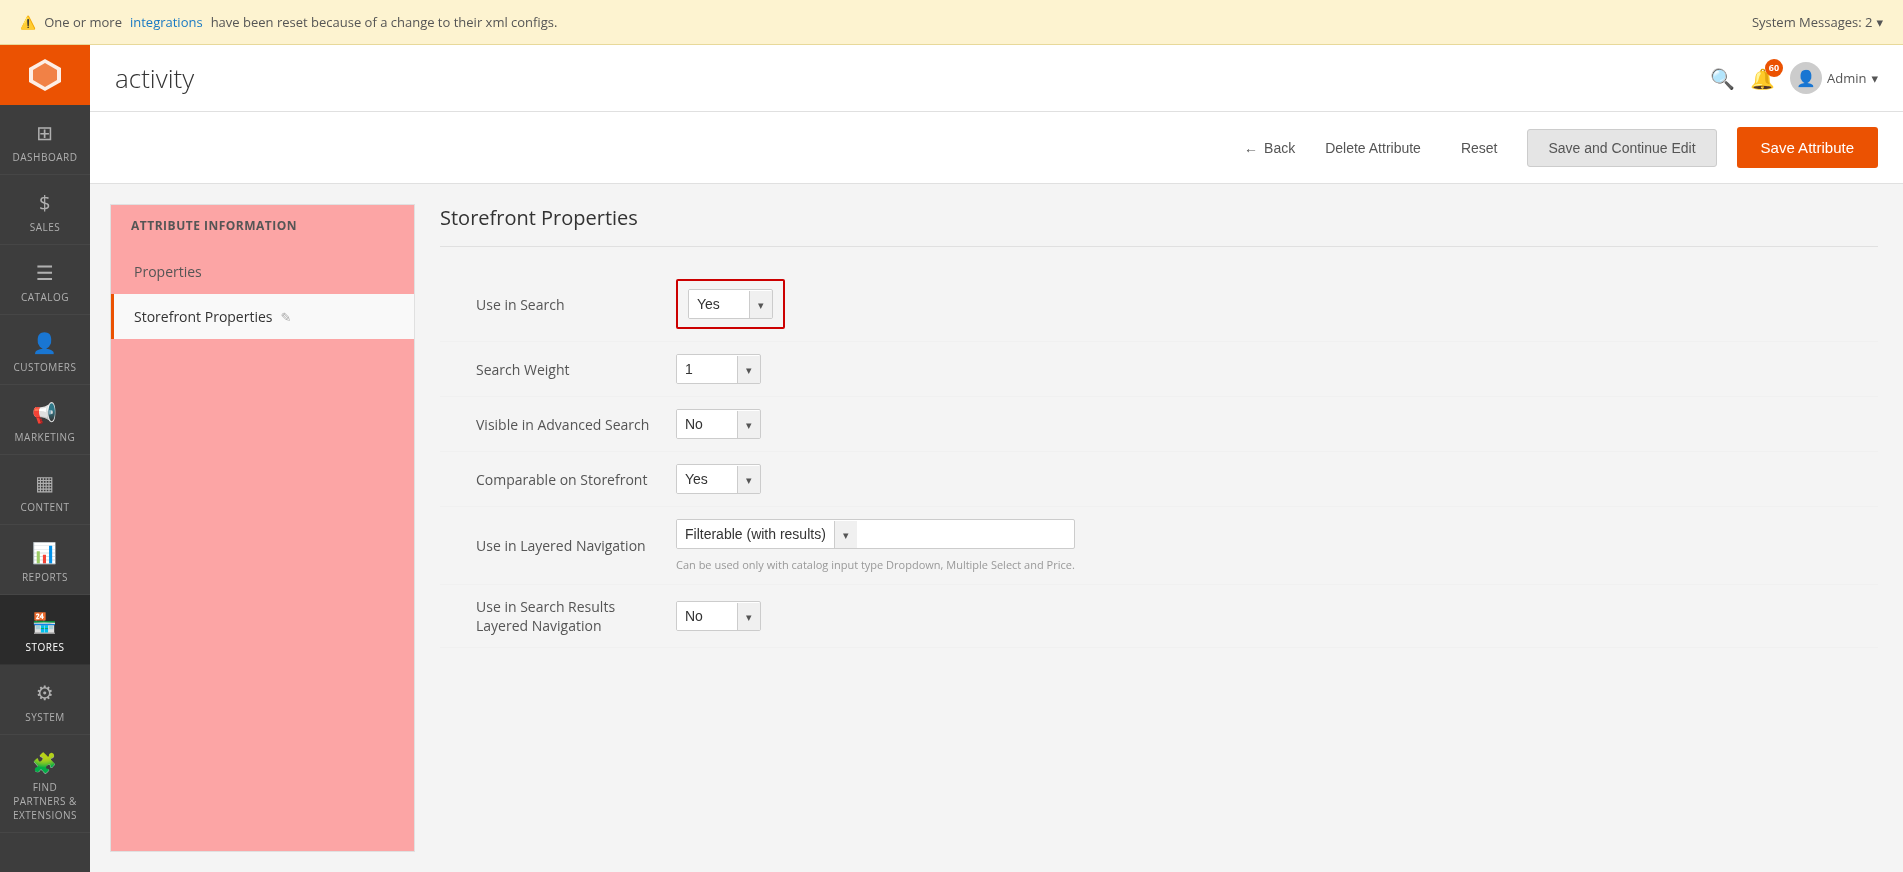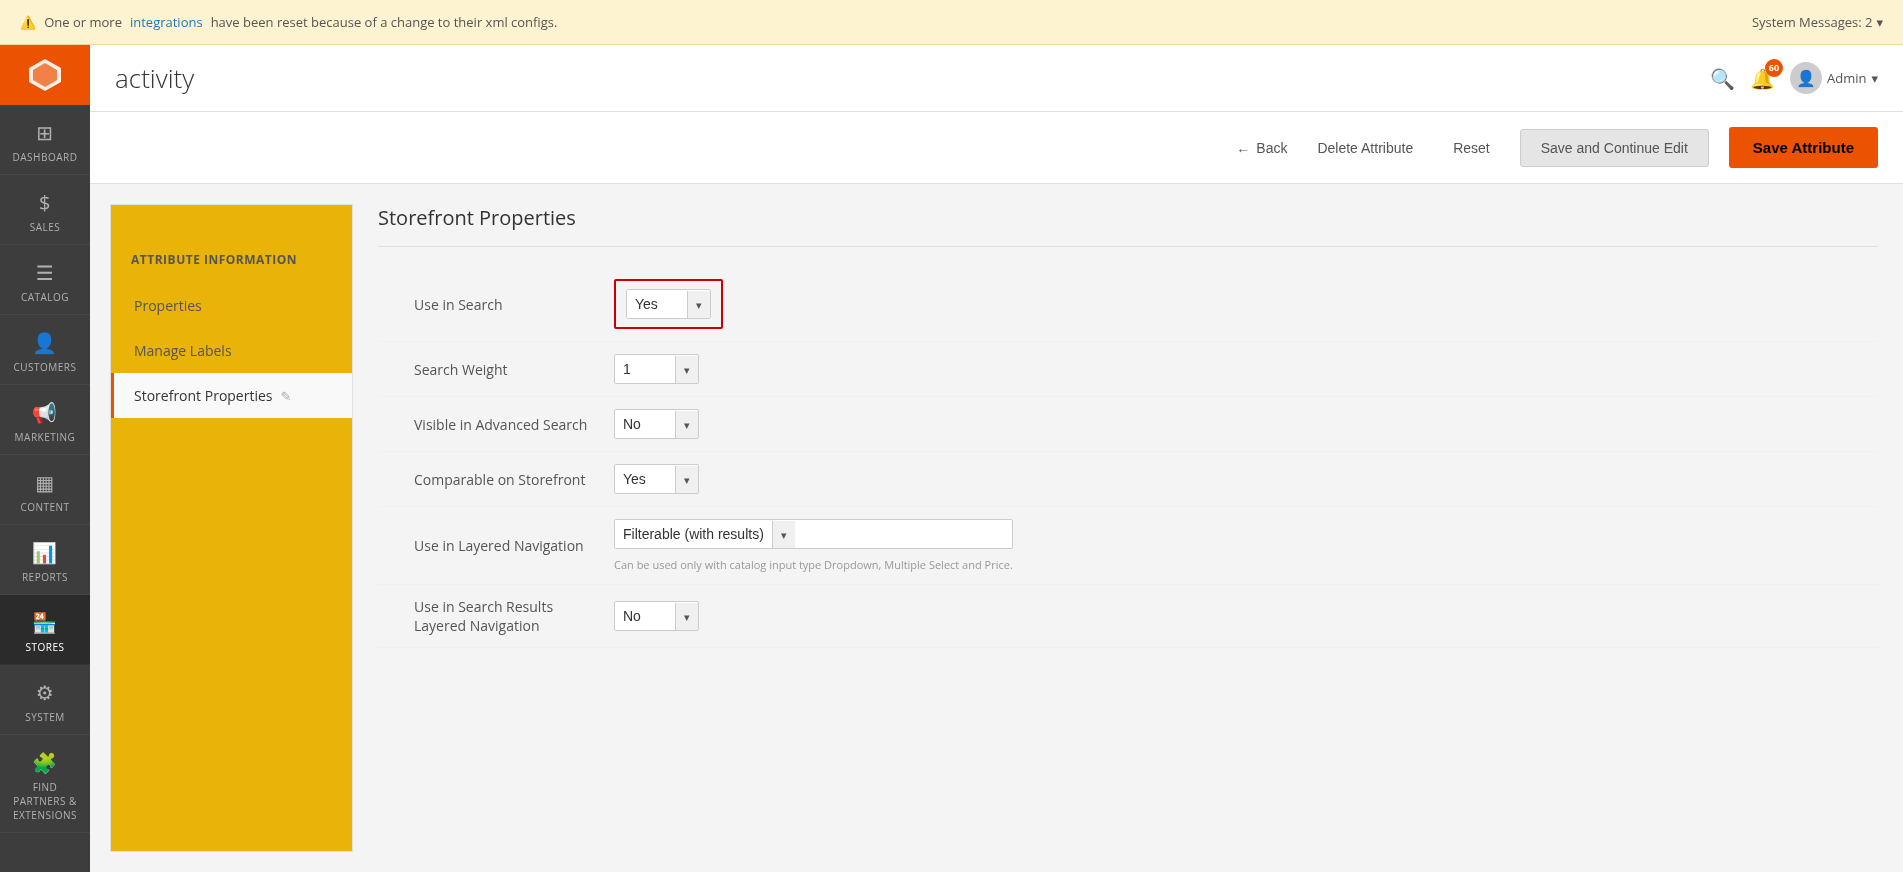--- a/index.html
+++ b/index.html
@@ -110,38 +110,38 @@
       border: 1px solid #ccc;
       color: #555;
       padding: 10px 20px;
       font-size: 14px;
       cursor: pointer;
       border-radius: 3px;
     }
     .btn-primary {
       background: #eb5202;
       border: none;
-      color: #000000;
+      color: #ffffff;
       padding: 12px 24px;
       font-size: 15px;
-      font-weight: 700;
+      font-weight: 400;
       cursor: pointer;
       border-radius: 3px;
     }
 
     
     .main-content { display: flex; flex: 1; overflow: hidden; background: #f4f4f4; }
 
     
     .left-panel {
-      width: 243px;
-      background: #eab308;
+      width: 305px;
+      background: #fca5a5;
       border-right: 1px solid #e0e0e0;
       flex-shrink: 0;
-      padding: 36px 0;
+      padding: 2px 0;
       margin: 20px 0 20px 20px;
       border: 1px solid #e0e0e0;
     }
     .left-panel-title {
       font-size: 12px;
       font-weight: 700;
       color: #555;
       padding: 10px 20px 15px;
       text-transform: uppercase;
       letter-spacing: 0.5px;
@@ -327,23 +327,20 @@
       <button class="btn-secondary">Save and Continue Edit</button>
       <button class="btn-primary">Save Attribute</button>
     </div>
 
     <div class="main-content">
 
       <div class="left-panel">
         <div class="left-panel-title">Attribute Information</div>
         <div class="nav-item">
           <span>Properties</span>
-        </div>
-        <div class="nav-item">
-          <span>Manage Labels</span>
         </div>
         <div class="nav-item active">
           <span>Storefront Properties</span>
           <span class="edit-icon">✎</span>
         </div>
       </div>
 
       <div class="right-panel">
         <h2 class="section-title">Storefront Properties</h2>
         <hr class="section-divider">

